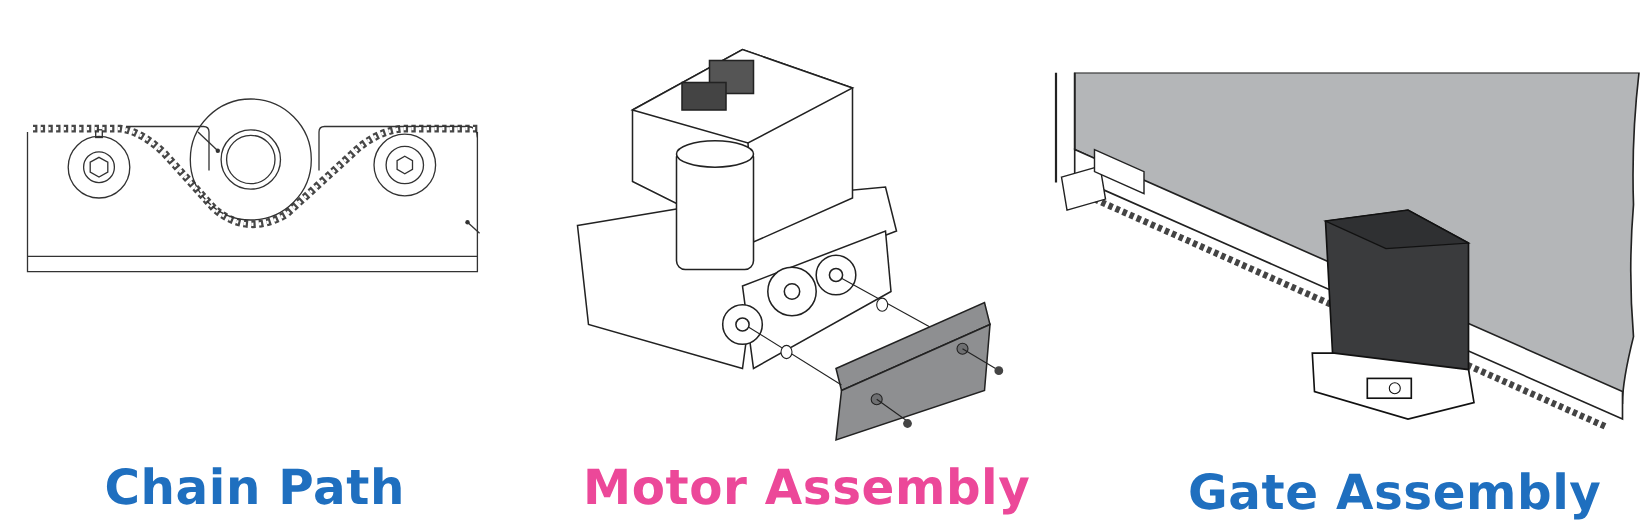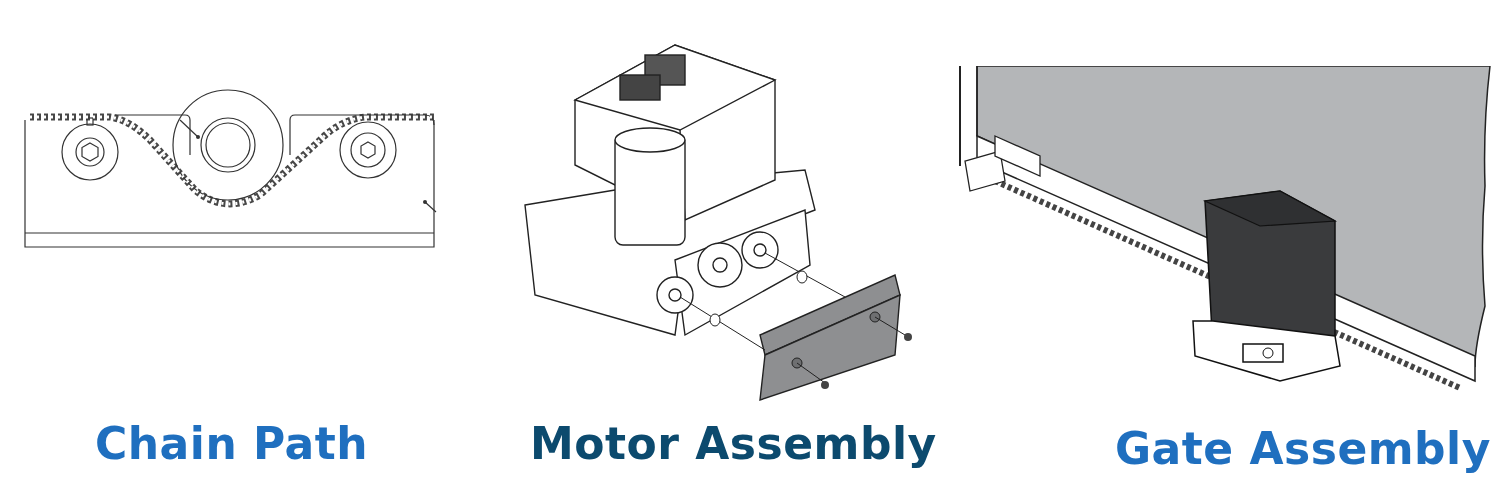--- a/index.html
+++ b/index.html
@@ -86,21 +86,21 @@
       <line x1="250" y1="248" x2="330" y2="292"></line>
       <line x1="282" y1="358" x2="310" y2="378"></line>
       <line x1="360" y1="312" x2="390" y2="330"></line>
     </g>
     <ellipse cx="200" cy="315" rx="5" ry="6" fill="#fff" stroke="#222"></ellipse>
     <ellipse cx="287" cy="272" rx="5" ry="6" fill="#fff" stroke="#222"></ellipse>
     <circle cx="310" cy="380" r="4" fill="#444"></circle>
     <circle cx="393" cy="332" r="4" fill="#444"></circle>
   </svg>
 </div>
-<div class="label" style="left:530px;top:418px;width:400px;color:#0c4a6e;">Motor Assembly</div>
+<div class="label" style="left:530px;top:418px;width:400px;color:#ec4899;">Motor Assembly</div>
 
 <div class="panel" style="left:955px;top:66px;width:540px;height:325px;">
   <svg width="540" height="325" viewBox="0 0 540 325">
 
     <path d="M22 0 L535 0 Q528 60 530 120 Q525 180 530 240 Q520 280 520 300 L22 70 Z" fill="#b4b6b8" stroke="#222" stroke-width="1.5"></path>
     <line x1="5" y1="0" x2="5" y2="100" stroke="#222" stroke-width="2"></line>
     <line x1="22" y1="0" x2="22" y2="70" stroke="#222" stroke-width="1.5"></line>
 
     <polygon points="22,70 520,290 520,315 22,95" fill="#fff" stroke="#222" stroke-width="1.5"></polygon>
 
@@ -109,13 +109,13 @@
     <polygon points="10,95 45,85 50,115 15,125" fill="#fff" stroke="#222" stroke-width="1.3"></polygon>
     <polygon points="40,70 85,90 85,110 40,90" fill="#fff" stroke="#222" stroke-width="1.3"></polygon>
 
     <polygon points="250,135 325,125 380,155 380,295 258,285" fill="#3a3b3d" stroke="#111" stroke-width="1.5"></polygon>
     <polygon points="250,135 325,125 380,155 305,160" fill="#2f3032" stroke="#111" stroke-width="1.2"></polygon>
     <polygon points="238,255 258,255 380,270 385,300 325,315 240,290" fill="#fff" stroke="#111" stroke-width="1.5"></polygon>
     <rect x="288" y="278" width="40" height="18" fill="#fff" stroke="#111" stroke-width="1.5"></rect>
     <circle cx="313" cy="287" r="5" fill="#fff" stroke="#111"></circle>
   </svg>
 </div>
-<div class="label" style="left:1080px;top:423px;width:365px;color:#1f6fbf;margin-left:35px;">Gate Assembly</div>
+<div class="label" style="left:1080px;top:423px;width:365px;color:#1f6fbf;">Gate Assembly</div>
 
 </body></html>

